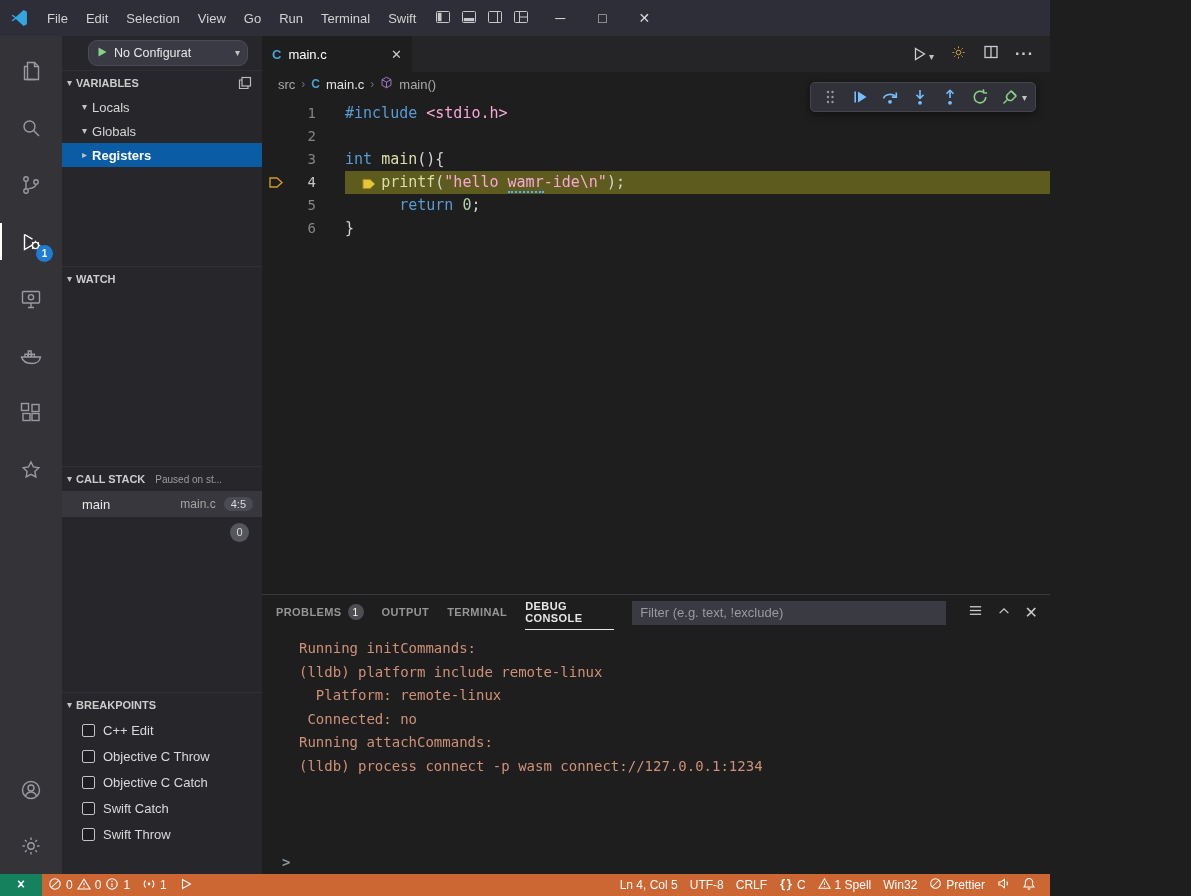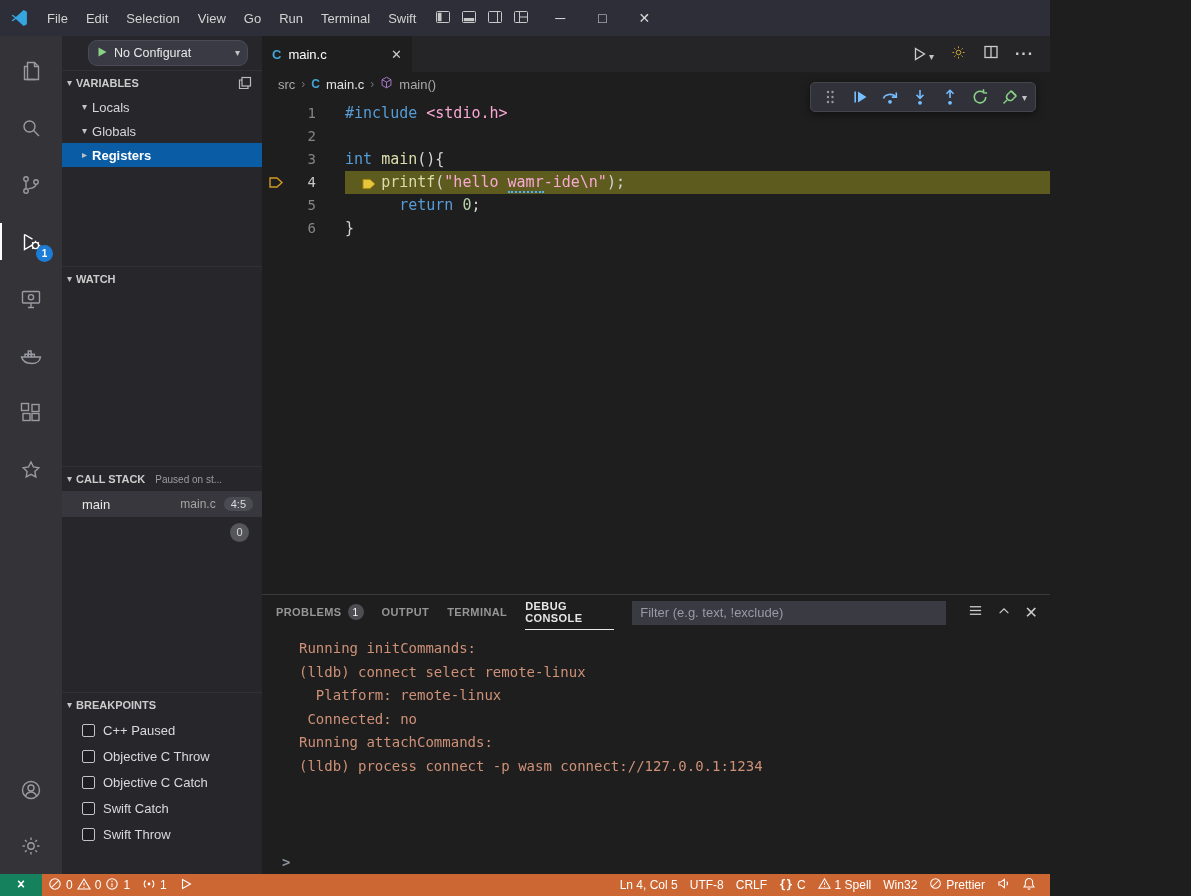--- a/index.html
+++ b/index.html
@@ -302,21 +302,21 @@
       </div>
 
       <div class="section sec-breakpoints">
         <div class="section-header">
           <span class="chev">▾</span>
           <span>BREAKPOINTS</span>
         </div>
         <div>
             <div class="bp-row">
               <span class="bp-check"></span>
-              <span class="bp-label">C++ Paused</span>
+              <span class="bp-label">C++ Edit</span>
             </div>
             <div class="bp-row">
               <span class="bp-check"></span>
               <span class="bp-label">Objective C Throw</span>
             </div>
             <div class="bp-row">
               <span class="bp-check"></span>
               <span class="bp-label">Objective C Catch</span>
             </div>
             <div class="bp-row">
@@ -509,21 +509,21 @@
                   <line x1="2" y1="12" x2="14" y2="12"></line>
                 </svg></span>
             <span><svg width="14" height="14" viewBox="0 0 16 16">
                   <path d="M3 10.5 8 5.5l5 5"></path>
                 </svg></span>
             <span class="panel-x">✕</span>
           </div>
         </div>
         <div class="console">
             <div class="console-line">Running initCommands:</div>
-            <div class="console-line">(lldb) connect select remote-linux</div>
+            <div class="console-line">(lldb) platform include remote-linux</div>
             <div class="console-line">  Platform: remote-linux</div>
             <div class="console-line"> Connected: no</div>
             <div class="console-line">Running attachCommands:</div>
             <div class="console-line">(lldb) process connect -p wasm connect://127.0.0.1:1234</div>
           </div>
         <div class="console-input">
           <span class="prompt">&gt;</span>
         </div>
       </div>
     </div>

